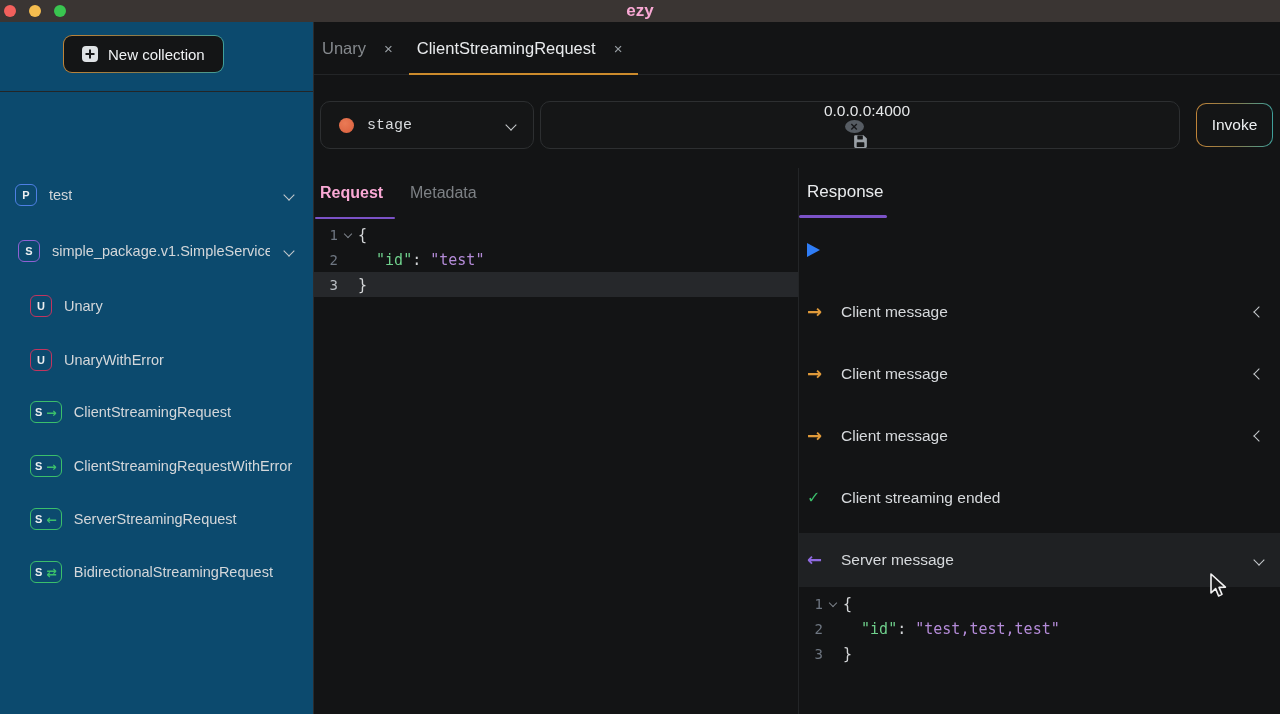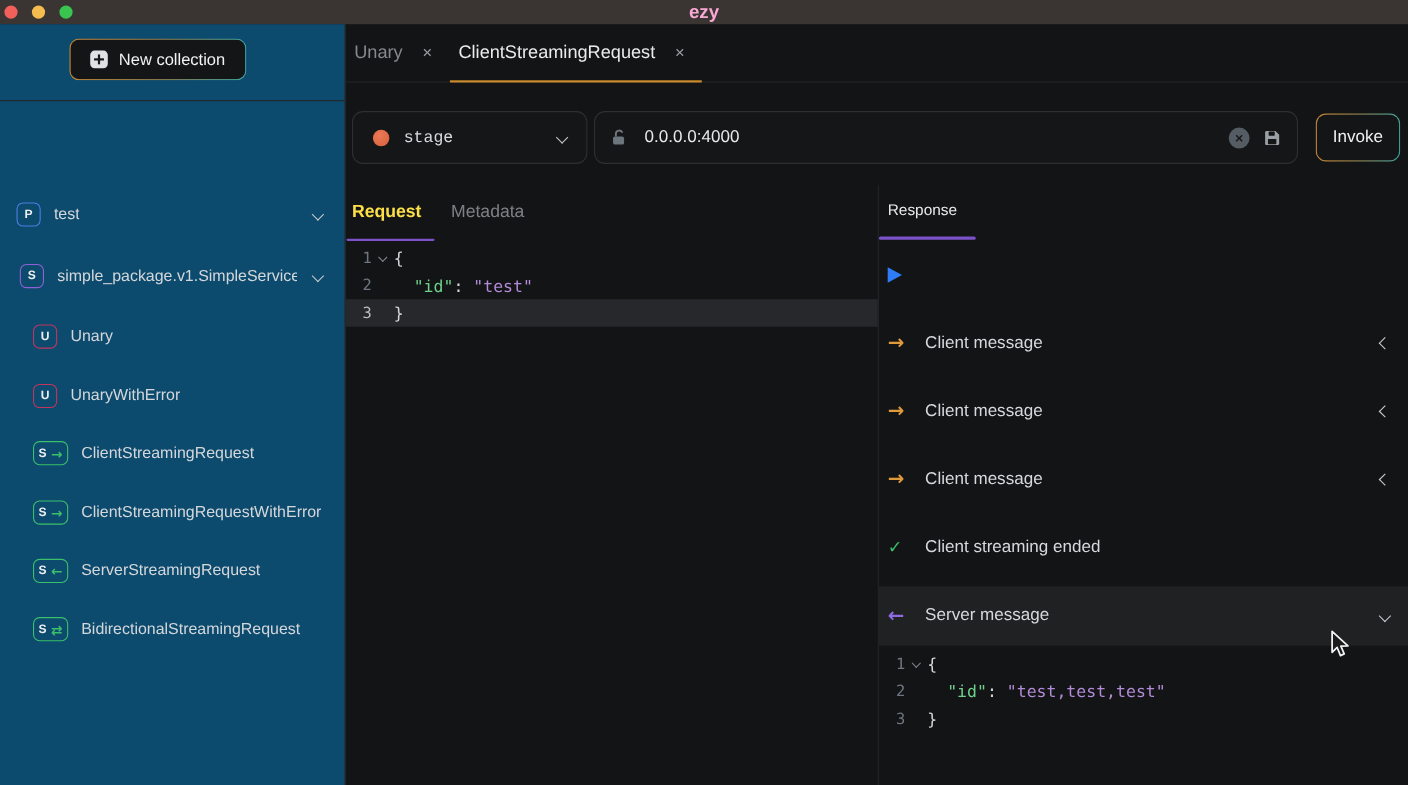--- a/index.html
+++ b/index.html
@@ -63,56 +63,56 @@
   
   .toolbar { position:absolute; left:314px; top:75px; width:966px; height:93px; }
   .env-select { position:absolute; left:6px; top:26px; width:214px; height:48px;
     border:1px solid #2d2f31; border-radius:10px; background:#151617;
     display:flex; align-items:center; padding:0 18px; cursor:pointer;font-family:Liberation Mono, monospace; }
   .env-dot { width:15px; height:15px; border-radius:50%;
     background:radial-gradient(circle at 40% 35%, #ea7a55, #d95f3d); }
   .env-name { margin-left:13px; font-size:15px; color:#d7dadd; flex:1; }
   .url-field { position:absolute; left:226px; top:26px; width:640px; height:48px;
     border:1px solid #2d2f31; border-radius:10px; background:#151617;
-    display:flex; align-items:center; padding:0 14px; }
+    display:flex; align-items:center; padding:0 14px;flex-direction:column; }
   .url-text { margin-left:14px; font-size:15.5px; color:#e6e8ea; flex:1; }
   .clear-btn { width:19px; height:19px; border-radius:50%; background:#565c63;
     display:flex; align-items:center; justify-content:center; cursor:pointer;
     color:#16171a; font-size:13px; font-weight:bold; line-height:1; margin-right:12px; }
   .save-btn { display:flex; align-items:center; cursor:pointer; }
   .invoke-btn { position:absolute; left:882px; top:28px; width:77px; height:44px;
     border-radius:10px; display:flex; align-items:center; justify-content:center;
     font-size:15.5px; color:#eef0f2; cursor:pointer; border:1px solid transparent;
     background:linear-gradient(#141516,#141516) padding-box,
                linear-gradient(90deg,#c08438,#8a7a4a,#3fa09b) border-box; }
   
   .request-panel { position:absolute; left:314px; top:168px; width:484px; height:546px; }
   .pane-tabs { position:relative; height:54px; }
   .pane-tab { position:absolute; top:16px; font-size:16px; cursor:pointer; }
-  .pane-tab.request { left:6px; color:#fde047; font-weight:bold; }
+  .pane-tab.request { left:6px; color:#f9a8d4; font-weight:bold; }
   .pane-tab.metadata { left:96px; color:#7d8185; }
   .pane-underline { position:absolute; bottom:3px; height:2.5px; background:#7b52c7; border-radius:2px; }
   .req-underline { left:1px; width:80px; }
   
   .code { font-family:"DejaVu Sans Mono", monospace; font-size:15px; }
   .code-line { display:flex; align-items:center; height:25px; }
   .code-line.highlight { background:#26282b; }
   .gutter-num { width:24px; text-align:right; color:#6e7681; font-size:14px; flex:0 0 auto; }
   .code-line.highlight .gutter-num { color:#b9bec3; }
   .fold-col { width:20px; display:flex; align-items:center; justify-content:center; flex:0 0 auto; }
   .fold-chev { width:6px; height:6px; border-right:1.4px solid #7c828a; border-bottom:1.4px solid #7c828a; transform:rotate(45deg); margin-top:-2px; }
   .code-text { color:#d4d6d8; white-space:pre; }
   .tok-key { color:#6fd08c; }
   .tok-punct { color:#d4d6d8; }
   .tok-str { color:#b48bd8; }
   .indent { padding-left:2ch; }
   
   .response-panel { position:absolute; left:798px; top:168px; width:482px; height:546px;
     border-left:1px solid #232527; }
-  .resp-title { position:absolute; left:8px; top:14px; font-size:14px; color:#e9ebed; }
+  .resp-title { position:absolute; left:8px; top:14px; font-size:17px; color:#e9ebed; }
   .resp-underline { left:0; width:88px; bottom:auto; top:47px; }
   .event-row { position:absolute; left:0; width:482px; height:62px;
     display:flex; align-items:center; padding:0 18px 0 8px; cursor:pointer; }
   .event-row.highlight { height:54px; background:#1f2123; }
   .event-icon { width:24px; display:flex; align-items:center; justify-content:flex-start; flex:0 0 auto; }
   .event-label { margin-left:10px; font-size:15.5px; color:#d6d9dc; flex:1; }
   .play-tri { width:0; height:0; border-left:13px solid #2f7df6;
     border-top:7.5px solid transparent; border-bottom:7.5px solid transparent; }
   .glyph-arrow { font-family:"DejaVu Sans", sans-serif; font-size:18px; font-weight:bold; line-height:1; }
   .glyph-arrow.orange { color:#e09a3a; }

